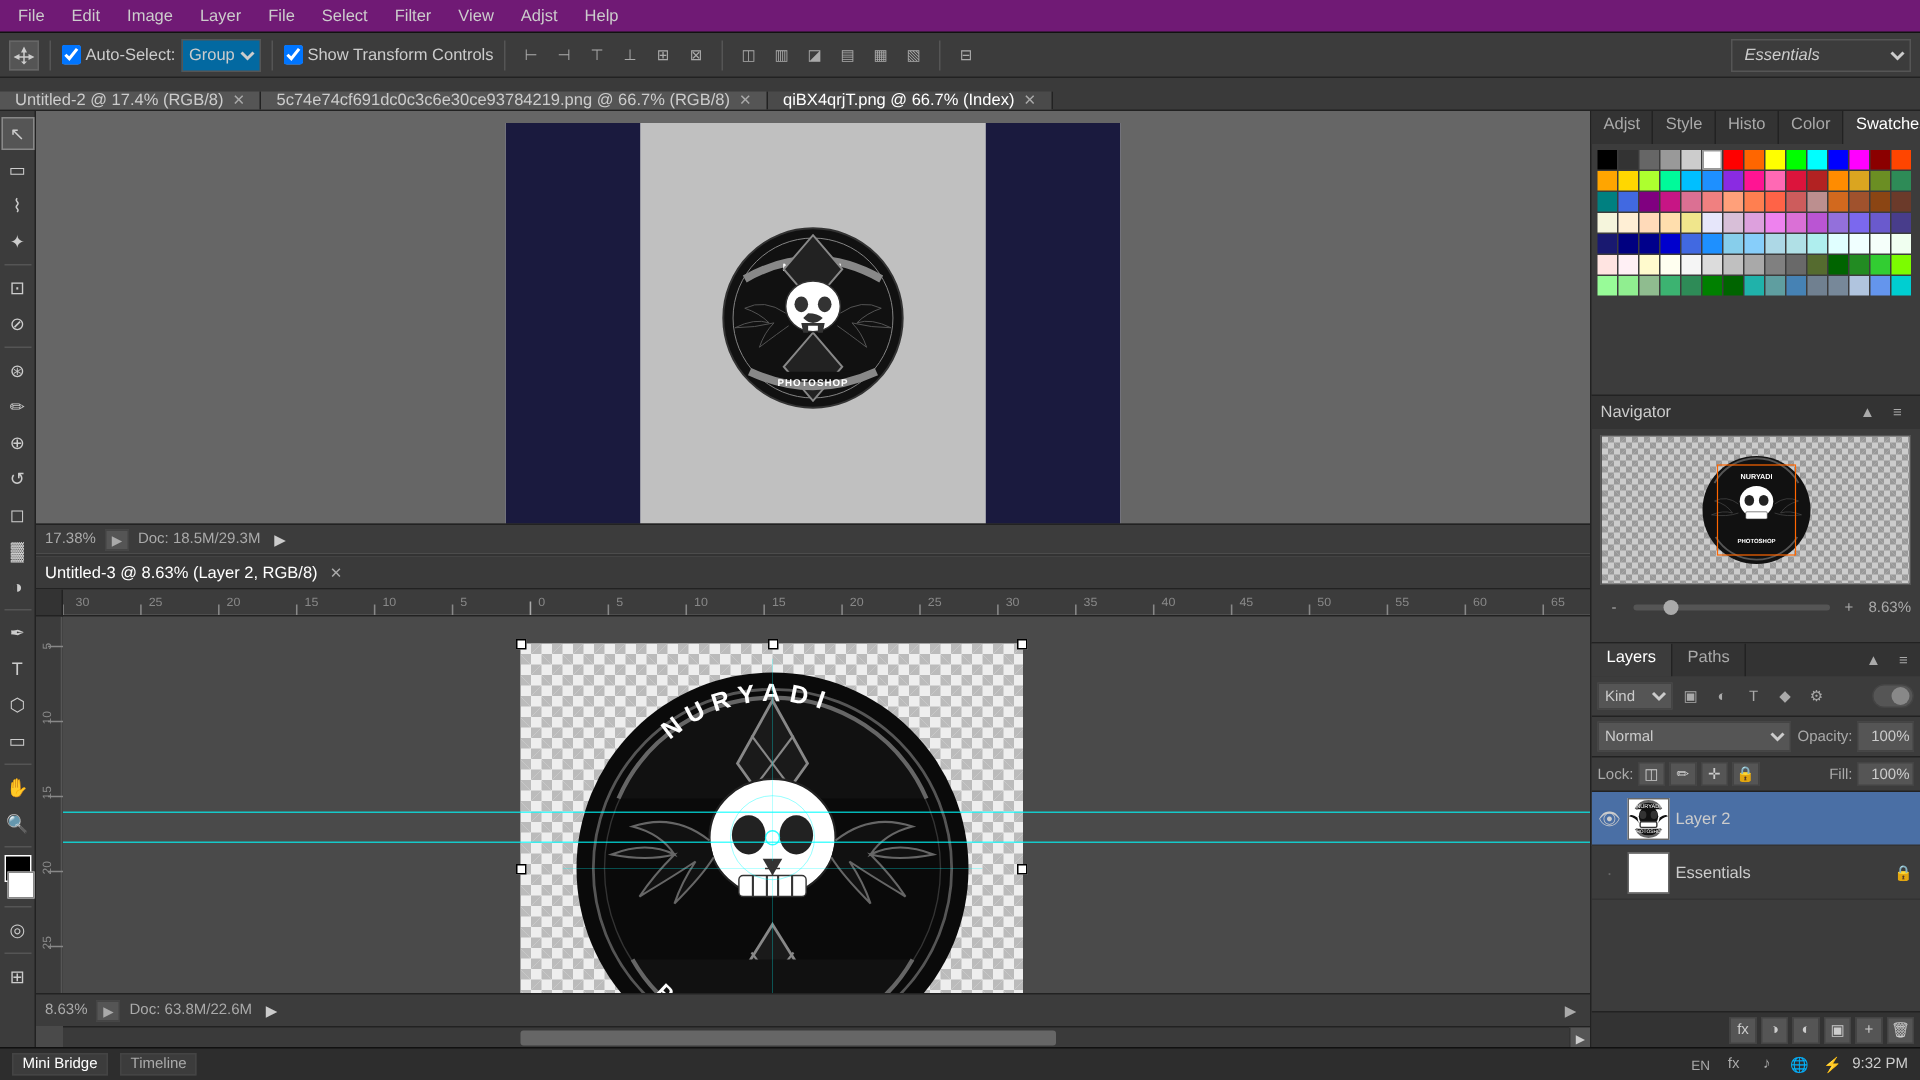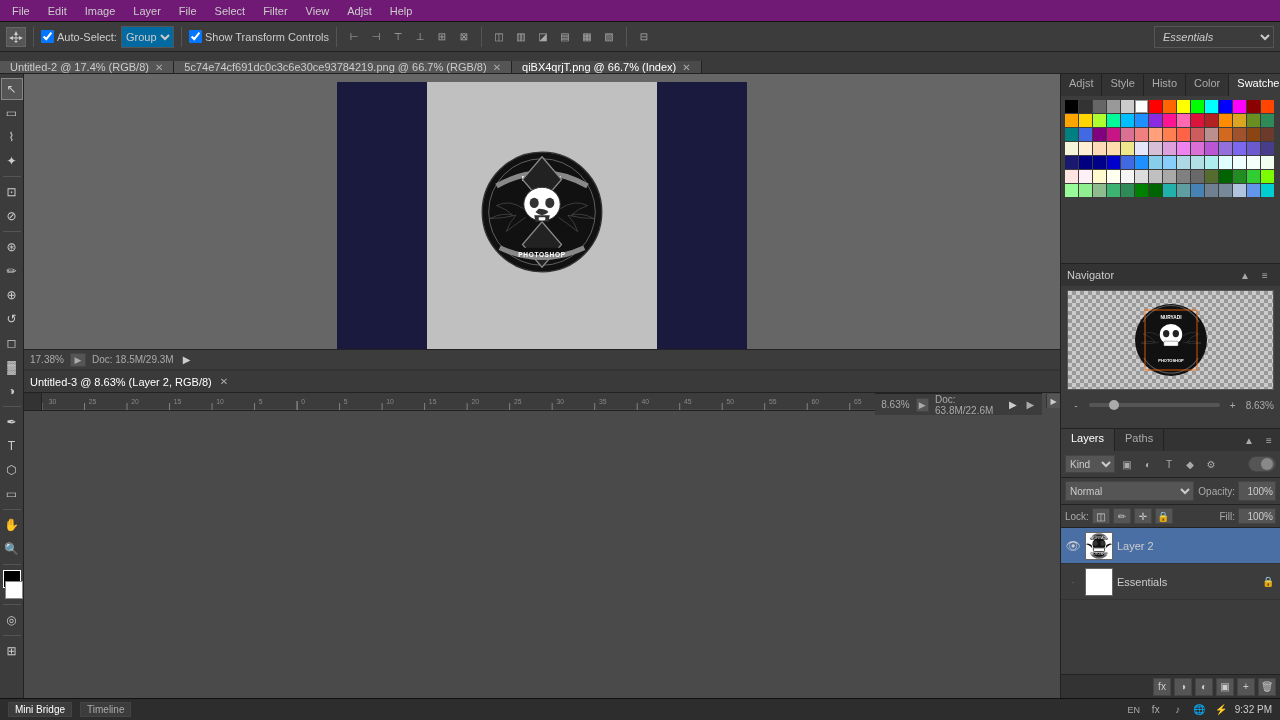--- a/index.html
+++ b/index.html
@@ -244,21 +244,21 @@
         <span>Doc: 18.5M/29.3M</span>
         <div style="width:14px;height:14px;display:flex;align-items:center;justify-content:center;cursor:pointer;color:#ccc;">▶</div>
       </div>
     </div>
 
     <div style="height:22px;background:#3a3a3a;display:flex;align-items:center;padding:0 6px;gap:8px;border-bottom:1px solid #222;">
       <span style="font-size:11px;color:#fff;">Untitled-3 @ 8.63% (Layer 2, RGB/8)</span>
       <span style="font-size:10px;color:#aaa;cursor:pointer;">✕</span>
     </div>
 
-    <div style="flex:1;position:relative;overflow:hidden;display:flex;flex-direction:row;">
+    <div style="flex:1;position:relative;overflow:hidden;display:flex;flex-direction:column;">
 
       <div style="height:18px;background:#3c3c3c;border-bottom:1px solid #222;position:relative;padding-left:18px;">
         <div style="position:absolute;left:0;top:0;width:18px;height:18px;background:#333;border-right:1px solid #222;border-bottom:1px solid #222;"></div>
         <div style="height:100%;position:relative;overflow:hidden;">
           
           <svg width="100%" height="18" viewBox="0 0 980 18" preserveAspectRatio="none">
             <rect width="980" height="18" fill="#3c3c3c"></rect>
             <line x1="0" y1="17" x2="980" y2="17" stroke="#555" stroke-width="1"></line>
             <text x="8" y="11" fill="#888" font-size="8">30</text>
             <line x1="0" y1="10" x2="0" y2="18" stroke="#888"></line>

